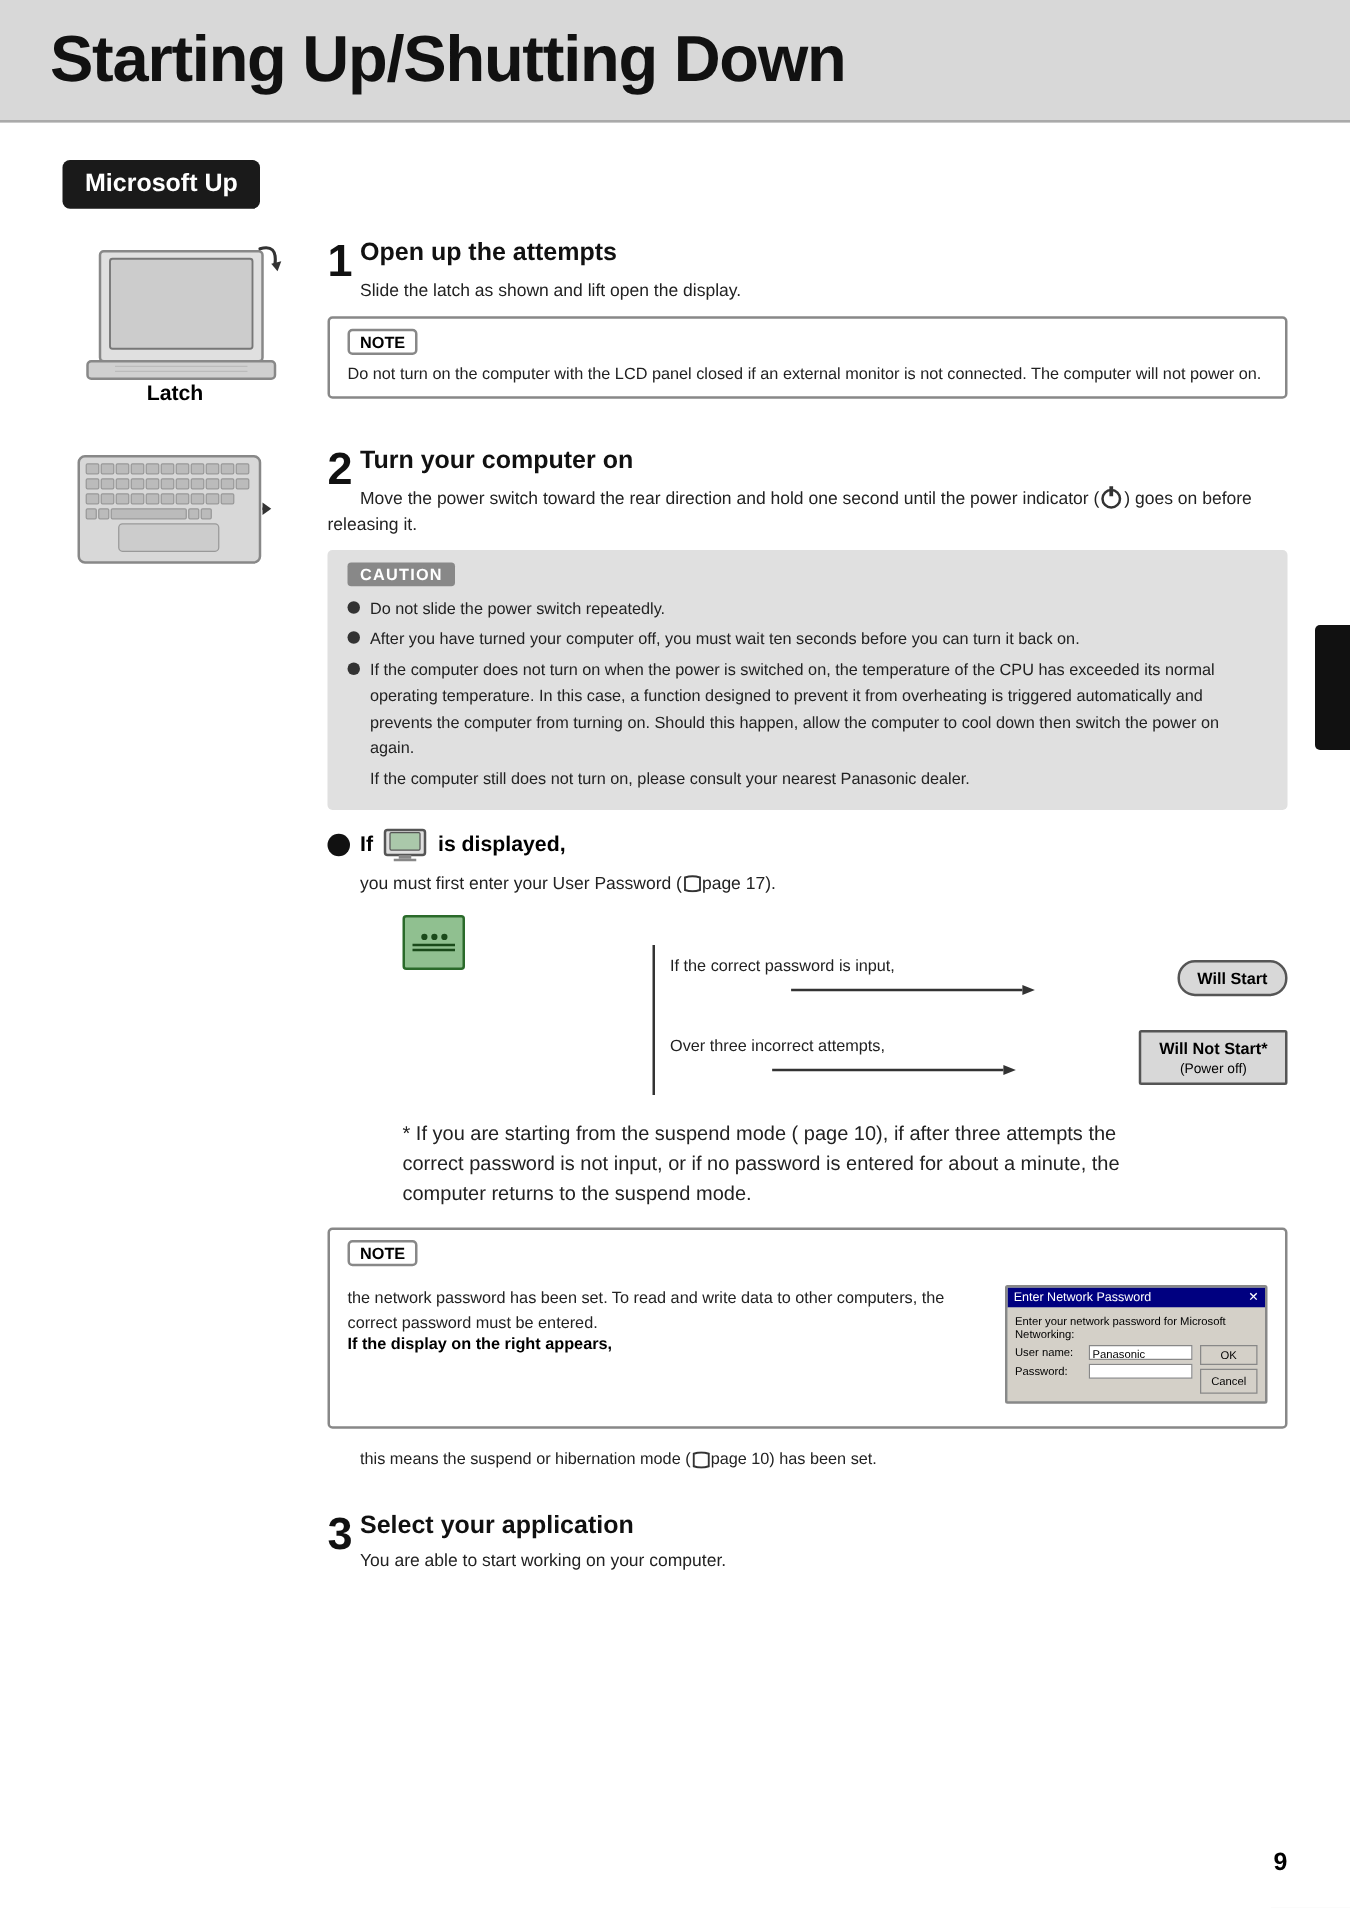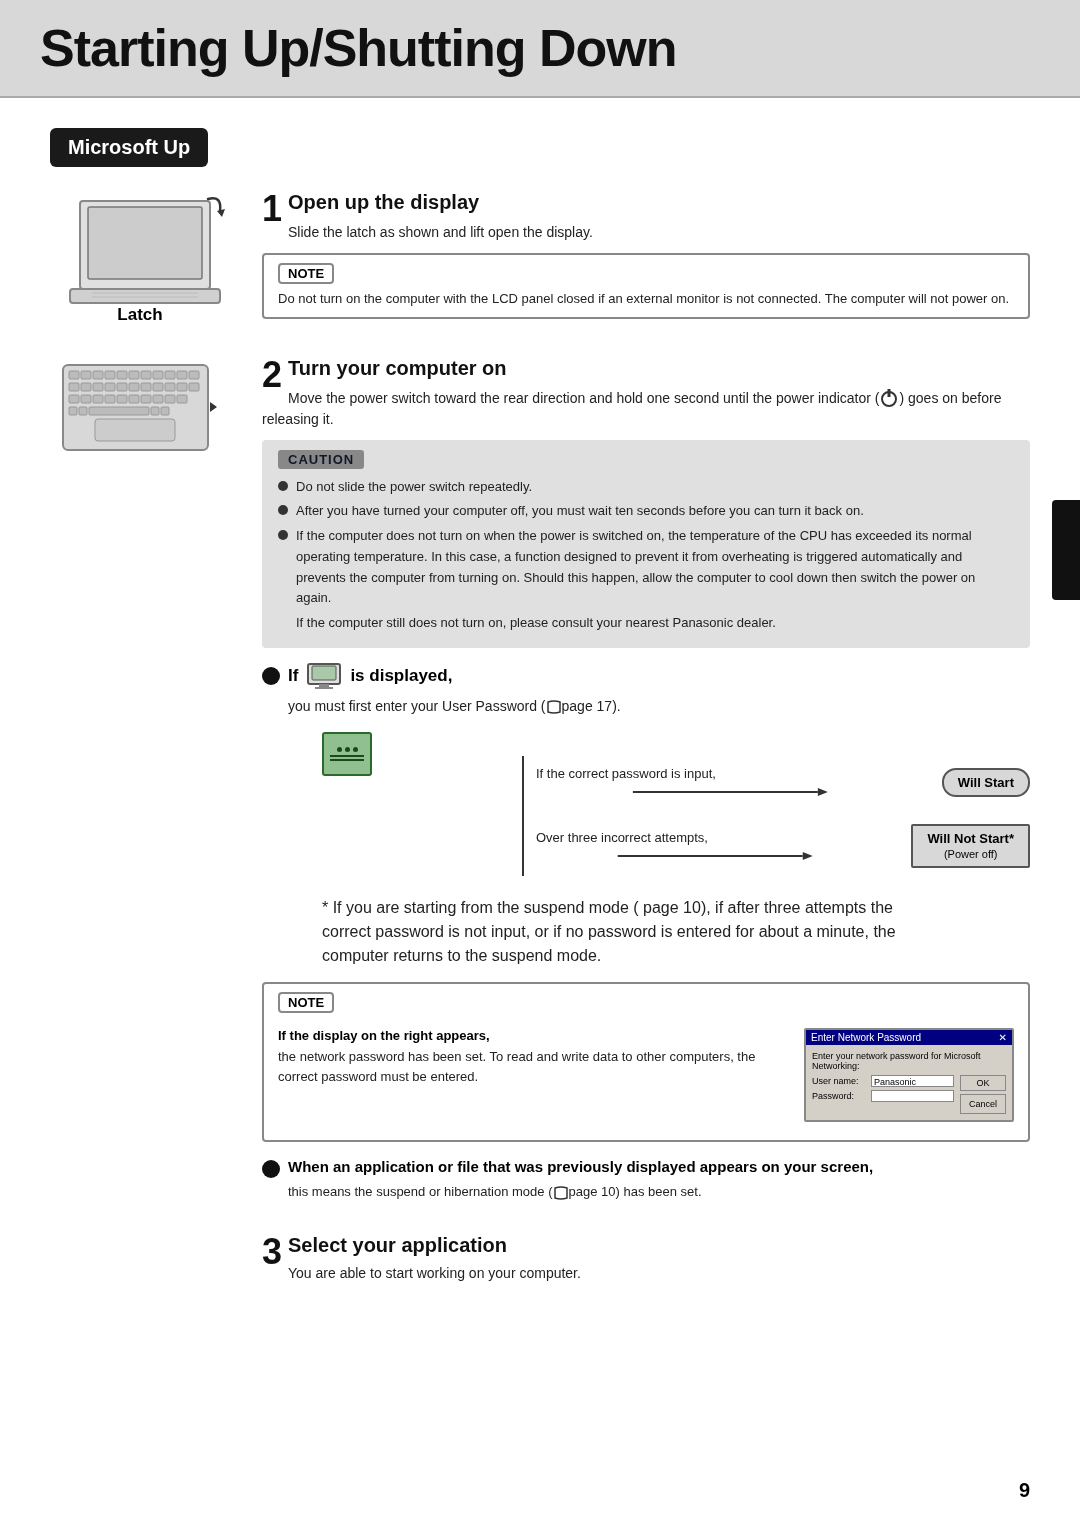--- a/index.html
+++ b/index.html
@@ -133,21 +133,21 @@
 
     
     .caution-box {
       background: #e0e0e0;
       border-radius: 4px;
       padding: 10px 16px;
       margin: 10px 0 14px 0;
     }
     .caution-label {
       background: #888;
-      color: #0f172a;
+      color: #ffffff;
       font-size: 13px;
       font-weight: bold;
       padding: 2px 10px;
       border-radius: 3px;
       display: inline-block;
       margin-bottom: 8px;
       letter-spacing: 1px;
     }
     .caution-item {
       font-size: 13px;
@@ -325,21 +325,21 @@
             <line x1="32" y1="102" x2="138" y2="102" stroke="#bbb" stroke-width="1"></line>
             <line x1="32" y1="106" x2="138" y2="106" stroke="#bbb" stroke-width="1"></line>
           </svg>
         </div>
         <span class="latch-label">Latch</span>
       </div>
 
       <div class="step-content">
         <div style="margin-bottom:8px;">
           <span class="step-number">1</span>
-          <span class="step-title">Open up the display</span>
+          <span class="step-title">Open up the attempts</span>
         </div>
         <p class="step-desc">Slide the latch as shown and lift open the display.</p>
 
         <div class="note-box">
           <span class="note-label">NOTE</span>
           <p class="note-text">Do not turn on the computer with the LCD panel closed if an external monitor is not connected. The computer will not power on.</p>
         </div>
       </div>
     </div>
 
@@ -501,22 +501,22 @@
               </div>
             </div>
           </div>
 
           <p style="font-size:16px; color:#222; margin-left:60px; margin-bottom:14px; line-height:1.5; max-width:580px;">* If you are starting from the suspend mode (   page 10), if after three attempts the correct password is not input, or if no password is entered for about a minute, the computer returns to the suspend mode.</p>
 
           <div class="note-box" style="margin-left:0;">
             <span class="note-label">NOTE</span>
             <div class="note-row">
               <div class="note-row-text">
+                <p style="font-size:13px; color:#222; line-height:1.5;">the network password has been set. To read and write data to other computers, the correct password must be entered.</p>
                 <p style="font-size:13px; font-weight:bold; margin-bottom:4px;">If the display on the right appears,</p>
-                <p style="font-size:13px; color:#222; line-height:1.5;">the network password has been set. To read and write data to other computers, the correct password must be entered.</p>
               </div>
 
               <div style="width:210px; flex-shrink:0;">
                 <div style="border:2px solid #888; background:#c0c8c0; border-radius:2px; overflow:hidden;">
                   <div style="background:#000080; color:#fff; font-size:10px; padding:2px 5px; display:flex; justify-content:space-between; align-items:center;">
                     <span>Enter Network Password</span>
                     <span>✕</span>
                   </div>
                   <div style="padding:6px; background:#d4d0c8;">
                     <p style="font-size:9px; margin-bottom:4px;">Enter your network password for Microsoft Networking:</p>
@@ -537,24 +537,20 @@
                       </div>
                     </div>
                   </div>
                 </div>
               </div>
             </div>
           </div>
         </div>
 
         <div class="when-section">
-          <div class="when-label">
-            <span class="when-bullet"></span>
-            <span>When an application or file that was previously displayed appears on your screen,</span>
-          </div>
           <p class="when-sub">
             this means the suspend or hibernation mode (<svg width="16" height="14" viewBox="0 0 16 14" style="vertical-align:middle">
                 <path d="M2 2 Q8 0 14 2 L14 12 Q8 14 2 12 Z" fill="none" stroke="#333" stroke-width="1.5"></path>
               </svg>page 10) has been set.
           </p>
         </div>
 
       </div>
     </div>
 

